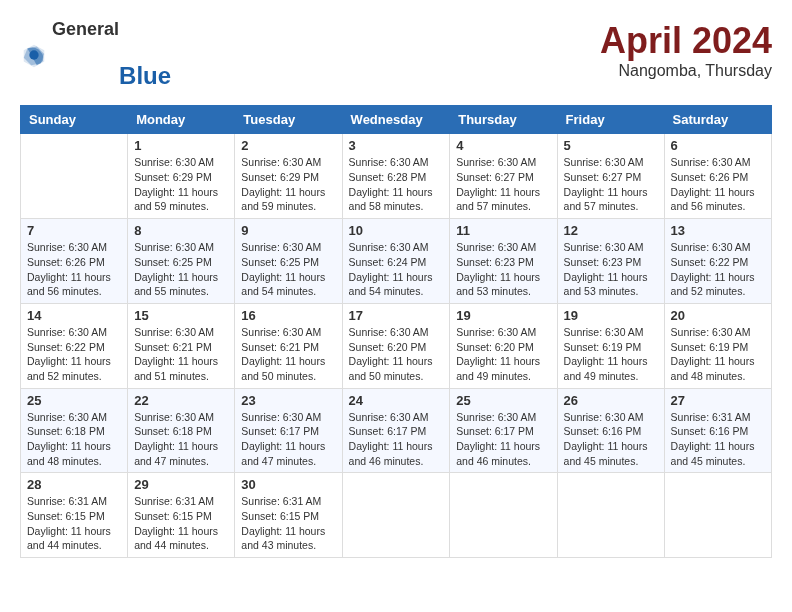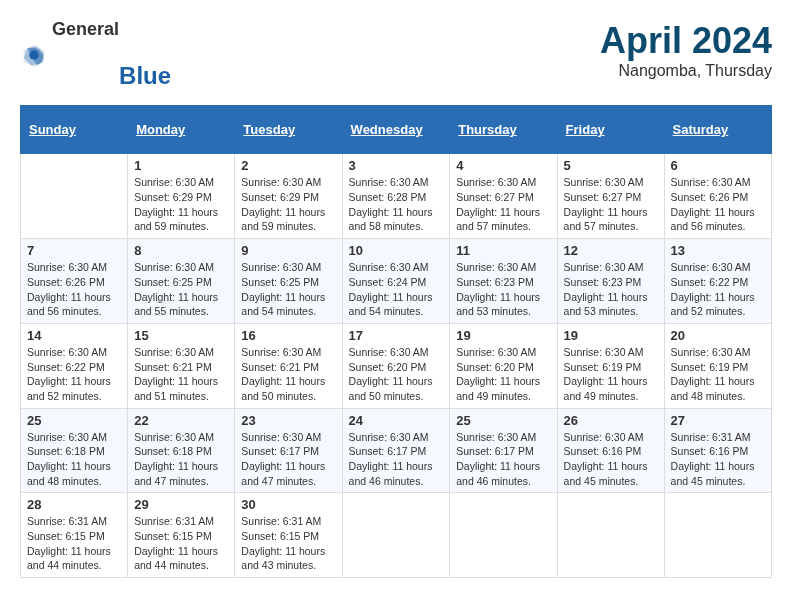--- a/index.html
+++ b/index.html
@@ -40,39 +40,38 @@
     .logo-icon {
       width: 28px;
       height: 28px;
     }
     .title-area {
       text-align: right;
     }
     .month-title {
       font-size: 36px;
       font-weight: bold;
-      color: #0c4a6e;
+      color: #7f1d1d;
     }
     .location-title {
       font-size: 16px;
       color: #333;
     }
     .calendar {
       width: 100%;
       border-collapse: collapse;
       border: 1px solid #ccc;
     }
     .calendar th {
       background-color: #2a6db5;
       color: #fff;
       text-align: left;
-      padding: 16px 8px;
+      padding: 6px 8px;
       font-size: 13px;
       border: 1px solid #2a6db5;
-      text-decoration: underline;
     }
     .calendar td {
       vertical-align: top;
       padding: 4px 6px;
       border: 1px solid #ddd;
       width: 108px;
       min-height: 80px;
       font-size: 11px;
       color: #333;
       background: #fff;

